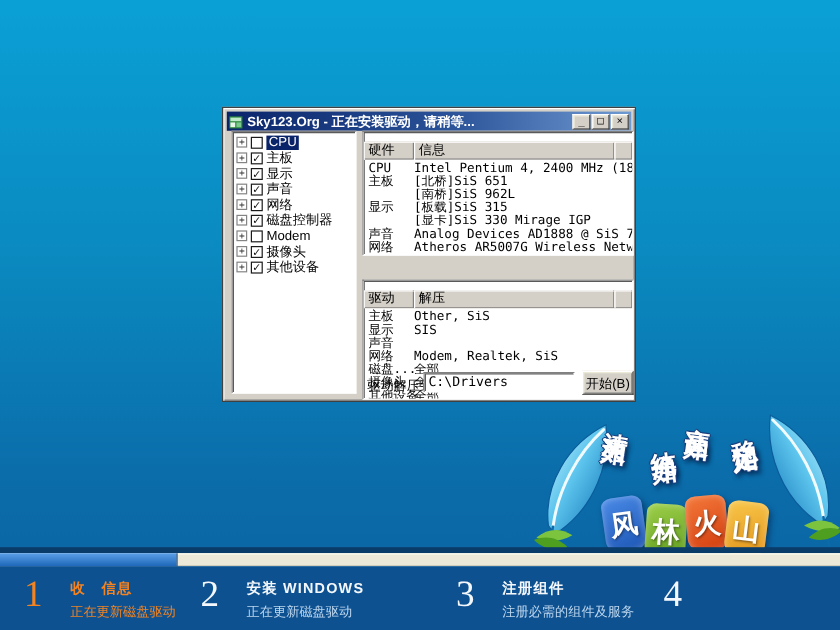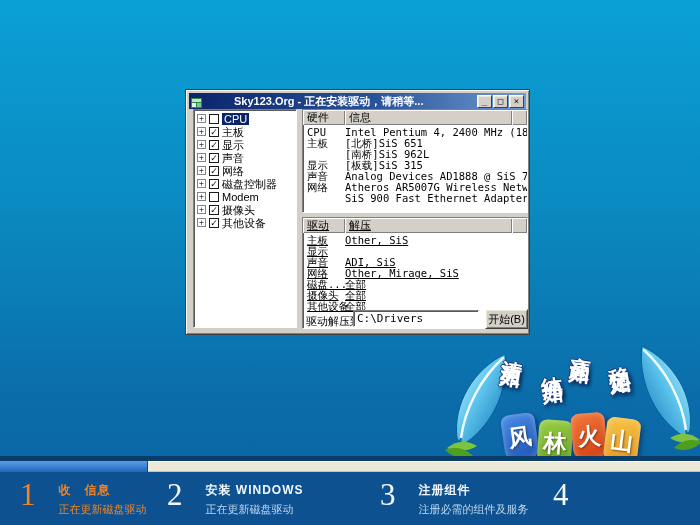--- a/index.html
+++ b/index.html
@@ -3,43 +3,43 @@
 <meta charset="utf-8">
 <style>
   html,body{margin:0;padding:0;}
   body{width:700px;height:525px;overflow:hidden;font-family:"Liberation Sans",sans-serif;}
   .screen{position:relative;width:700px;height:525px;overflow:hidden;
     background:linear-gradient(180deg,#0aa0d6 0%,#0a8ac0 40%,#0b6ba9 78%,#0b63a2 100%);}
   
   .dialog{position:absolute;left:185px;top:89px;width:343px;height:244px;background:#d4d0c8;
     border:1px solid #404040;box-shadow:inset 1px 1px 0 #ffffff,inset -1px -1px 0 #808080;}
   .titlebar{position:absolute;left:3px;top:3px;right:3px;height:16px;display:flex;align-items:center;
-    background:linear-gradient(90deg,#0a246a 0%,#2a5298 55%,#6f9bd2 100%);padding:0 2px;gap:28px;}
+    background:linear-gradient(90deg,#0a246a 0%,#2a5298 55%,#6f9bd2 100%);padding:0 2px;}
   .titleicon{width:12px;height:12px;margin-right:3px;flex:none;}
   .titletext{color:#fff;font-size:11px;font-weight:bold;white-space:nowrap;overflow:hidden;flex:1;}
   .winbtns{display:flex;gap:1px;flex:none;margin-left:4px;}
   .wbtn{width:15px;height:13px;background:#d4d0c8;border:1px solid;border-color:#fff #404040 #404040 #fff;
     box-shadow:inset 1px 1px 0 #ece9d8;font-size:9px;line-height:9px;text-align:center;color:#111;
     font-family:"DejaVu Sans Mono",monospace;padding:0;cursor:default;}
   .sunken{background:#fff;border:1px solid;border-color:#808080 #fff #fff #808080;
     box-shadow:inset 1px 1px 0 #5a5a5a;}
   
   .tree{position:absolute;left:7px;top:19px;width:104px;height:219px;overflow:hidden;padding-top:2px;box-sizing:border-box;}
   .trow{display:flex;align-items:center;height:13px;padding-left:3px;}
   .texp{width:9px;height:9px;flex:none;border:1px solid #848484;background:#fff;color:#333;
     font:8px/7px "DejaVu Sans Mono",monospace;text-align:center;box-sizing:border-box;margin-right:3px;}
   .tcb{width:10px;height:10px;flex:none;border:1px solid #1a1a1a;background:#fff;color:#111;
     font-size:9px;line-height:9px;text-align:center;box-sizing:border-box;margin-right:3px;}
   .tlb{font-size:11px;line-height:12px;color:#000;white-space:nowrap;}
   .tlb.sel{background:#0a246a;color:#fff;padding:0 2px;}
   
   .panel{position:absolute;left:116px;width:226px;overflow:hidden;box-sizing:border-box;}
   .panel.hw{top:19px;height:104px;}
-  .panel.dr{top:127px;height:112px;text-decoration:underline;}
-  .phead{display:flex;height:15px;}
+  .panel.dr{top:143px;height:100px;}
+  .phead{display:flex;height:15px;margin-top:8px;}
   .ph{background:#d4d0c8;box-shadow:inset 1px 1px 0 #fff,inset -1px -1px 0 #808080;
     font-size:11px;line-height:14px;padding:0 4px;box-sizing:border-box;color:#000;}
   .ph.c1{width:42px;flex:none;}
   .ph.c2{flex:1;}
   .ph.c3{width:15px;flex:none;}
   .prows{padding-top:2px;}
   .prow{display:flex;font:10.5px/11px "DejaVu Sans Mono",monospace;color:#000;}
   .pl{width:42px;flex:none;padding-left:4px;box-sizing:border-box;white-space:nowrap;}
   .pv{flex:1;white-space:nowrap;overflow:hidden;}
   
@@ -177,20 +177,21 @@
           <div class="prow">
             <span class="pl"></span>
             <span class="pv">[南桥]SiS 962L</span>
           </div>
           <div class="prow">
             <span class="pl">显示</span>
             <span class="pv">[板载]SiS 315</span>
           </div>
           <div class="prow">
             <span class="pl"></span>
+            <span class="pv">[显卡]SiS 330 Mirage IGP</span>
           </div>
           <div class="prow">
             <span class="pl">声音</span>
             <span class="pv">Analog Devices AD1888 @ SiS 7012 Aud...</span>
           </div>
           <div class="prow">
             <span class="pl">网络</span>
             <span class="pv">Atheros AR5007G Wireless Network Ada...</span>
           </div>
           <div class="prow">
@@ -206,28 +207,28 @@
         <span class="ph c2">解压</span>
         <span class="ph c3"></span>
       </div>
       <div class="prows">
           <div class="prow">
             <span class="pl">主板</span>
             <span class="pv">Other, SiS</span>
           </div>
           <div class="prow">
             <span class="pl">显示</span>
+            <span class="pv">SIS</span>
           </div>
           <div class="prow">
             <span class="pl">声音</span>
-            <span class="pv">ADI, SiS</span>
           </div>
           <div class="prow">
             <span class="pl">网络</span>
-            <span class="pv">Other, Mirage, SiS</span>
+            <span class="pv">Modem, Realtek, SiS</span>
           </div>
           <div class="prow">
             <span class="pl">磁盘...</span>
             <span class="pv">全部</span>
           </div>
           <div class="prow">
             <span class="pl">摄像头</span>
             <span class="pv">全部</span>
           </div>
           <div class="prow">

